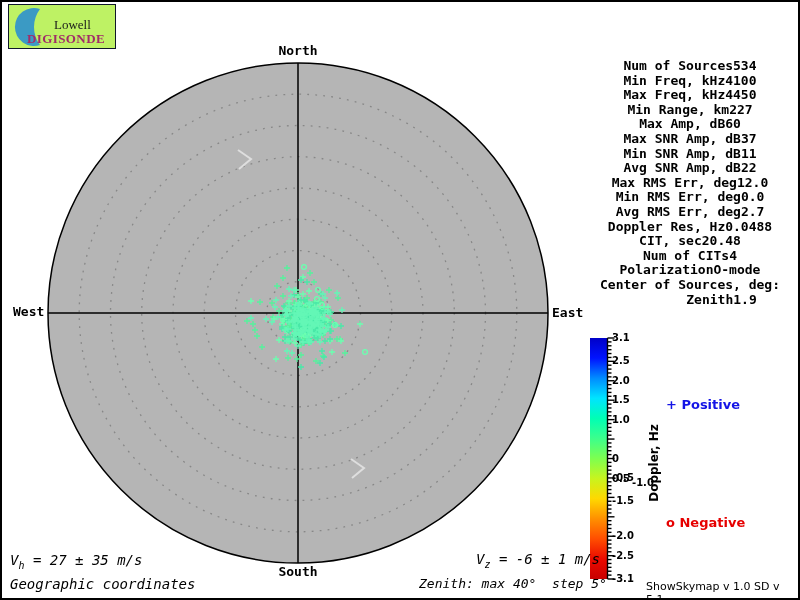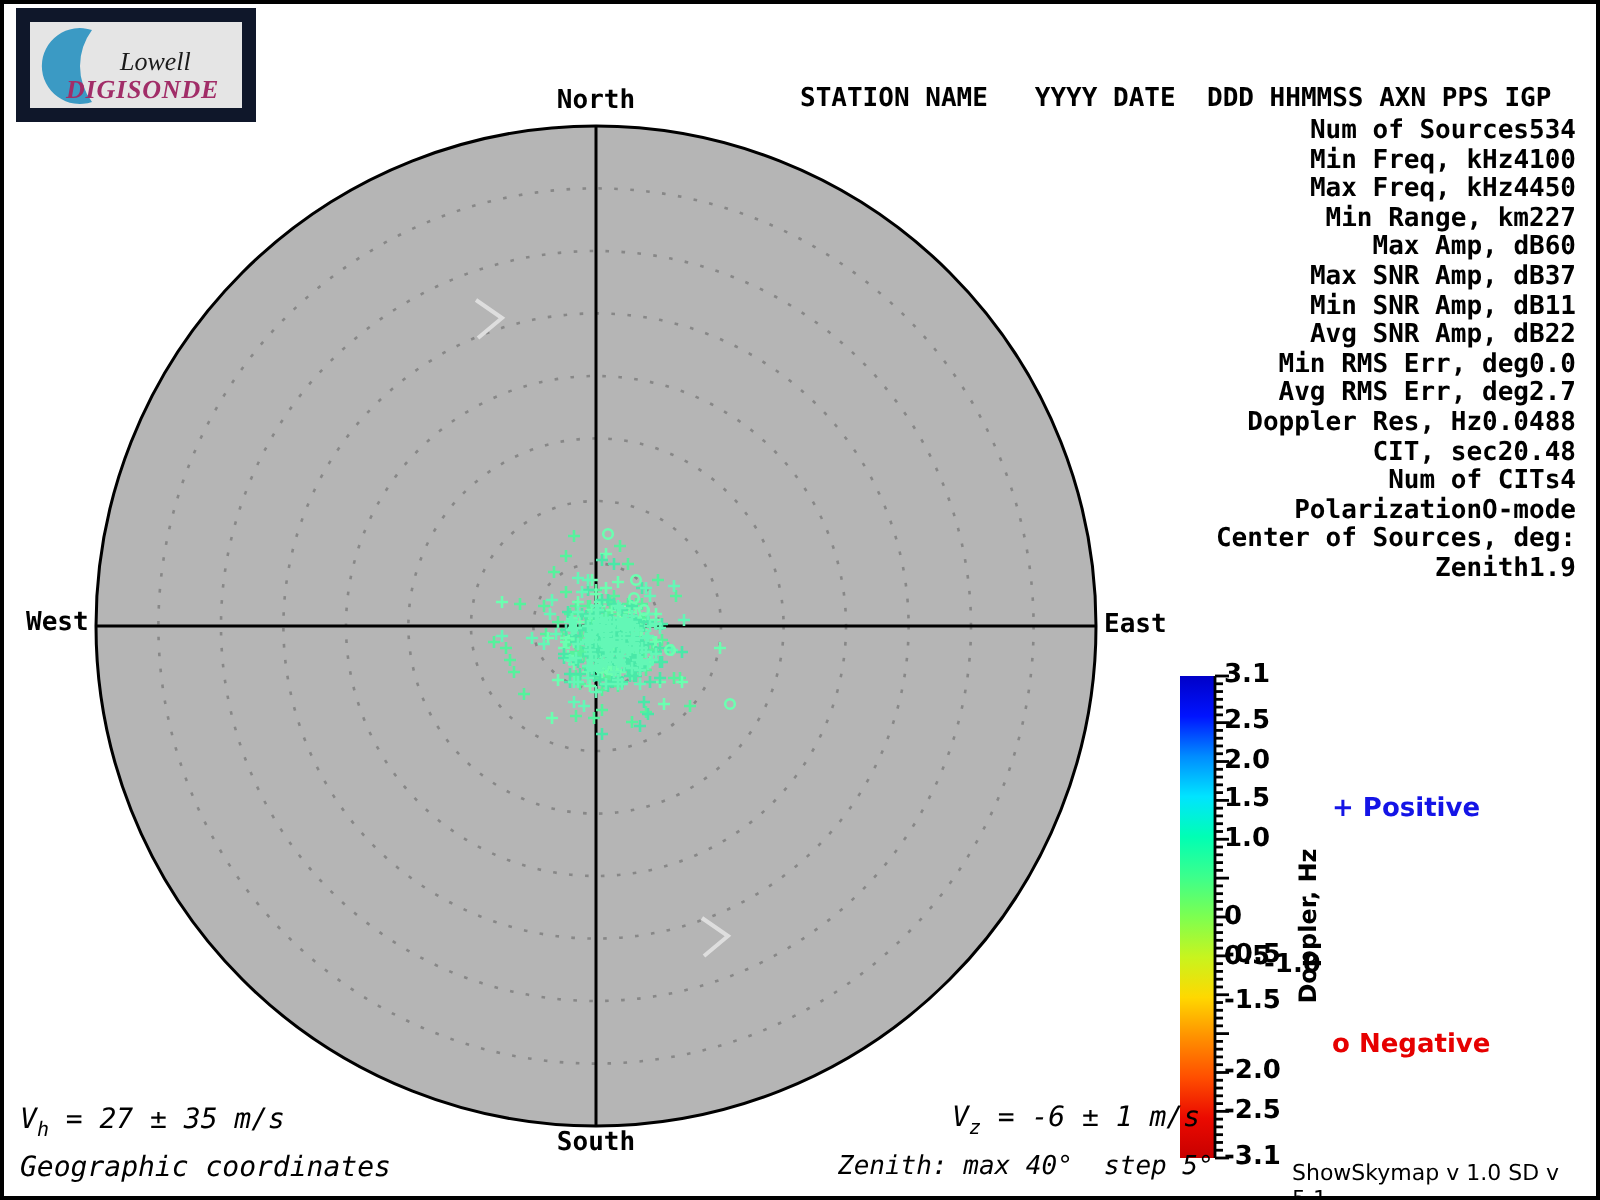--- a/index.html
+++ b/index.html
@@ -4,45 +4,45 @@
 <style>
   html,body{margin:0;padding:0;}
   body{
     width:800px;height:600px;position:relative;background:#fff;overflow:hidden;
     font-family:"DejaVu Sans Mono",monospace;color:#000;
   }
   .abs{position:absolute;}
   .frame{position:absolute;inset:0;border:2px solid #000;z-index:60;pointer-events:none;}
 
   
-  .logo-box{left:8px;top:4px;width:106px;height:43px;border:7px solid #0f172a;background:#e5e5e5;z-index:20;font-style:italic;}
+  .logo-box{left:8px;top:4px;width:106px;height:43px;border:1px solid #0f172a;background:#bef264;z-index:20;}
   .logo-lowell{position:absolute;left:45px;top:12px;font-family:"Liberation Serif",serif;font-size:13px;color:#1a1a1a;}
   .logo-digisonde{position:absolute;left:18px;top:26px;font-family:"Liberation Serif",serif;font-weight:bold;font-size:13px;letter-spacing:.4px;color:#a12d68;}
 
   
   .hdr{left:400px;top:7px;font-weight:bold;font-size:13px;line-height:17px;white-space:pre;z-index:20;}
 
   
   .compass{font-weight:bold;font-size:13px;z-index:20;background:transparent;}
   .c-north{left:298px;top:43px;transform:translateX(-50%);}
   .c-south{left:298px;top:564px;transform:translateX(-50%);text-align:center;}
   .c-west{left:13px;top:304px;}
   .c-east{left:552px;top:305px;}
 
   
   .stats{left:592px;top:59px;width:196px;z-index:20;font-size:13px;font-weight:bold;}
-  .stat-row{display:flex;justify-content:flex-end;height:14.6px;line-height:14.6px;white-space:pre;}
+  .stat-row{display:flex;justify-content:center;height:14.6px;line-height:14.6px;white-space:pre;}
   .stat-row.indent{padding-left:63px;}
   .stat-label{text-align:left;}
   .stat-value{text-align:right;}
 
   
   .cbar{left:590px;top:338px;width:18px;height:241px;z-index:20;}
   .cb-ticks{left:606px;top:334px;z-index:20;}
-  .cb-label{position:absolute;left:612px;font-family:"DejaVu Sans",sans-serif;font-weight:bold;font-size:13px;line-height:15px;z-index:20;}
+  .cb-label{position:absolute;left:612px;font-family:"DejaVu Sans",sans-serif;font-weight:bold;font-size:10px;line-height:15px;z-index:20;}
   .cb-title{left:654px;top:463px;transform:translate(-50%,-50%) rotate(-90deg);font-family:"DejaVu Sans",sans-serif;font-weight:bold;font-size:12px;white-space:nowrap;z-index:20;}
 
   
   .legend{font-family:"DejaVu Sans",sans-serif;font-weight:bold;font-size:13px;z-index:20;white-space:pre;}
   .leg-pos{left:666px;top:397px;}
   .leg-neg{left:666px;top:515px;}
 
   
   .foot-it{font-style:italic;font-size:14px;z-index:20;white-space:pre;}
   .vh{left:10px;top:552px;}
@@ -91,37 +91,37 @@
 
 <div class="abs logo-box">
   <svg width="42" height="42" style="position:absolute;left:3px;top:0px;">
     <path id="crescent" d="M28,4 A19,19 0 1,0 28,40 A30,30 0 0,1 28,4 Z" fill="#3b9ac4"></path>
   </svg>
   <span class="logo-lowell">Lowell</span>
   <span class="logo-digisonde" style="color: rgb(161, 45, 104); text-align: center;">DIGISONDE</span>
 </div>
 
 <div class="abs hdr">
-  <div>STATION NAME   YYYY DATE  DDD HHMMSS AXN PPS IGP</div>
 </div>
 
 <div class="abs compass c-north">North</div>
 <div class="abs compass c-south">South</div>
 <div class="abs compass c-west">West</div>
 <div class="abs compass c-east">East</div>
 
 <div class="abs stats" id="stats">
     <div class="stat-row"><span class="stat-label">Num of Sources</span><span class="stat-value">534</span></div>
     <div class="stat-row"><span class="stat-label">Min Freq, kHz</span><span class="stat-value">4100</span></div>
     <div class="stat-row"><span class="stat-label">Max Freq, kHz</span><span class="stat-value">4450</span></div>
     <div class="stat-row"><span class="stat-label">Min Range, km</span><span class="stat-value">227</span></div>
     <div class="stat-row"><span class="stat-label">Max Amp, dB</span><span class="stat-value">60</span></div>
     <div class="stat-row"><span class="stat-label">Max SNR Amp, dB</span><span class="stat-value">37</span></div>
     <div class="stat-row"><span class="stat-label">Min SNR Amp, dB</span><span class="stat-value">11</span></div>
     <div class="stat-row"><span class="stat-label">Avg SNR Amp, dB</span><span class="stat-value">22</span></div>
+    <div class="stat-row"><span class="stat-label">Max RMS Err, deg</span><span class="stat-value">12.0</span></div>
     <div class="stat-row"><span class="stat-label">Min RMS Err, deg</span><span class="stat-value">0.0</span></div>
     <div class="stat-row"><span class="stat-label">Avg RMS Err, deg</span><span class="stat-value">2.7</span></div>
     <div class="stat-row"><span class="stat-label">Doppler Res, Hz</span><span class="stat-value">0.0488</span></div>
     <div class="stat-row"><span class="stat-label">CIT, sec</span><span class="stat-value">20.48</span></div>
     <div class="stat-row"><span class="stat-label">Num of CITs</span><span class="stat-value">4</span></div>
     <div class="stat-row"><span class="stat-label">Polarization</span><span class="stat-value">O-mode</span></div>
     <div class="stat-row"><span class="stat-label">Center of Sources, deg:</span><span class="stat-value"></span></div>
     <div class="stat-row indent"><span class="stat-label">Zenith</span><span class="stat-value">1.9</span></div>
   </div>
 

